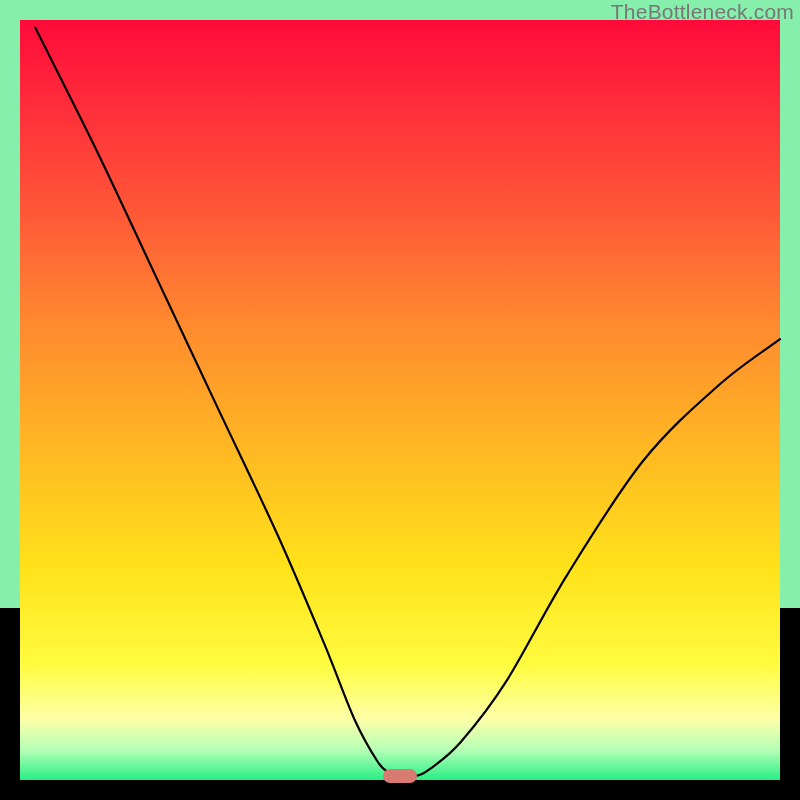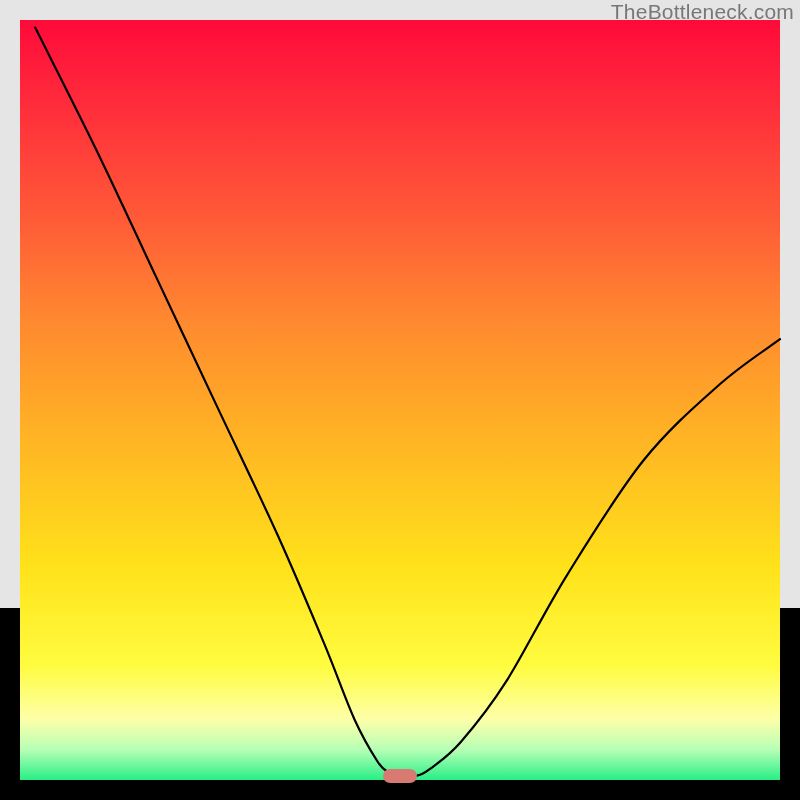--- a/index.html
+++ b/index.html
@@ -8,21 +8,21 @@
     width: 800px;
     height: 800px;
     background: #000;
     overflow: hidden;
     font-family: Arial, Helvetica, sans-serif;
   }
   .frame {
     position: relative;
     width: 800px;
     height: 608px;
-    background: #e5e5e5;
+    background: #86efac;
   }
   .plot-area {
     position: absolute;
     left: 20px;
     top: 20px;
     width: 760px;
     height: 760px;
     background: linear-gradient(
       to bottom,
       #ff0a3a 0%,

